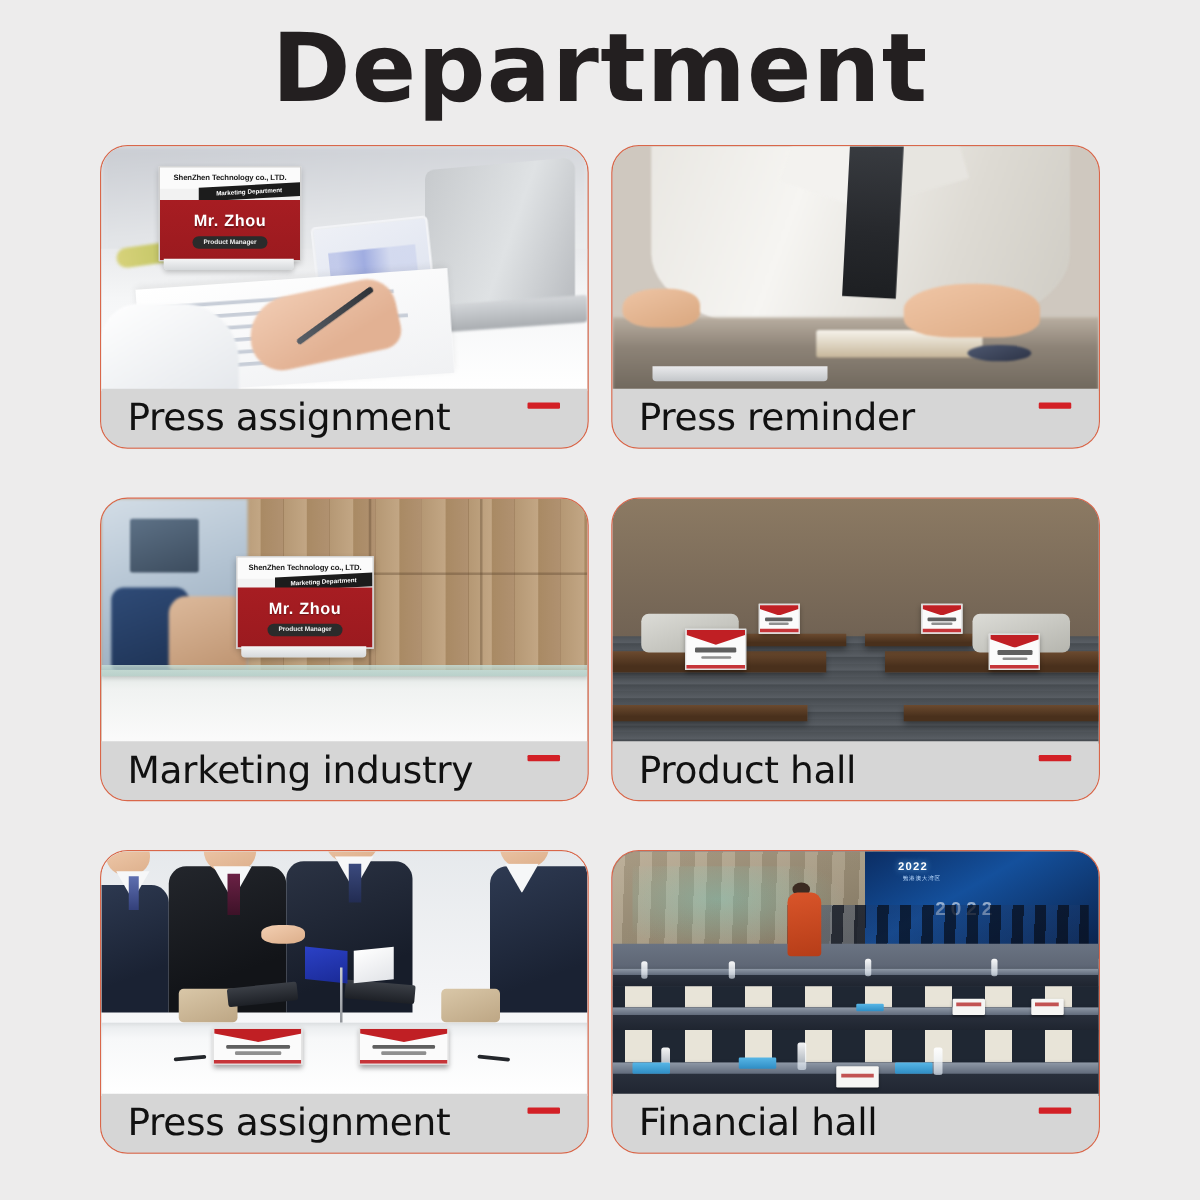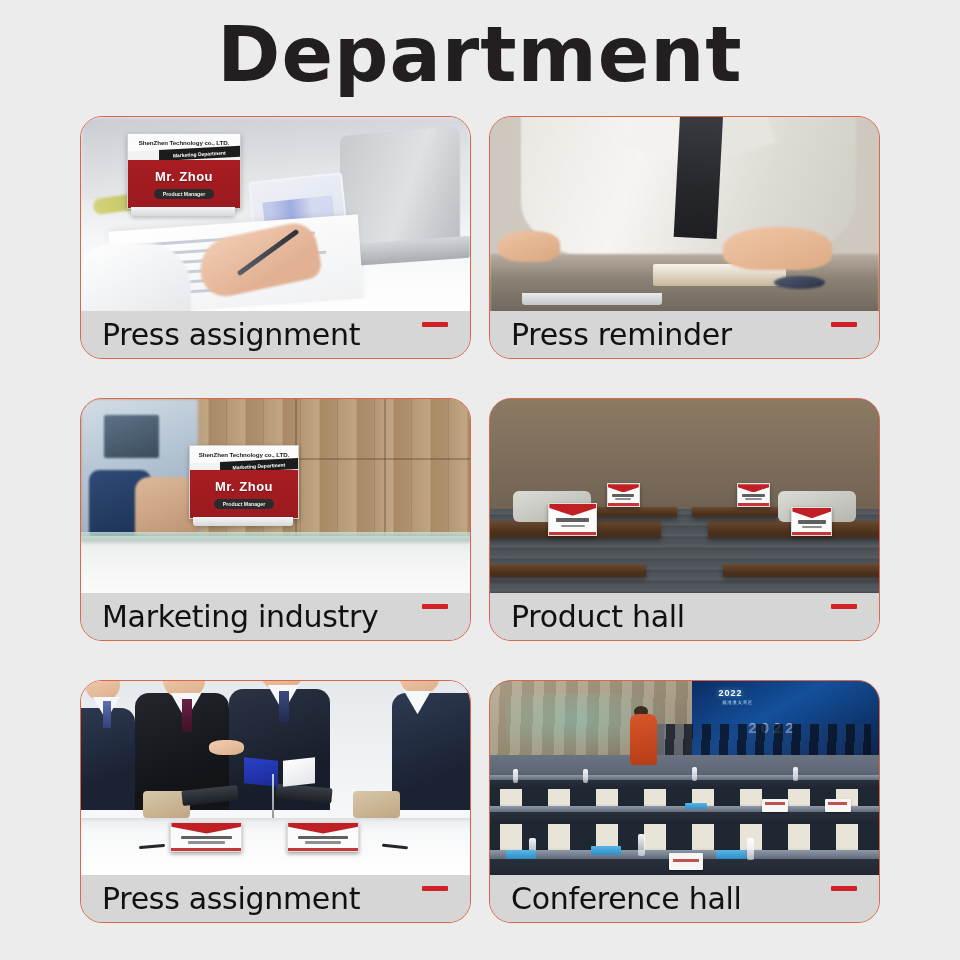--- a/index.html
+++ b/index.html
@@ -805,18 +805,18 @@
             <i></i>
           </div>
 
         <div class="s6-pad" style="left:4%; top:86%;"></div>
         <div class="s6-pad" style="left:26%; top:84%;"></div>
         <div class="s6-pad" style="left:58%; top:86%;"></div>
         <div class="s6-pad" style="left:50%; top:62%; width:22px; height:6px;"></div>
       </div>
     </div>
     <div class="card-label">
-      <div class="card-label-text">Conference hall</div>
+      <div class="card-label-text">Financial hall</div>
       <div class="dash-icon"></div>
     </div>
   </div>
 
 </div>
 
 </body></html>

